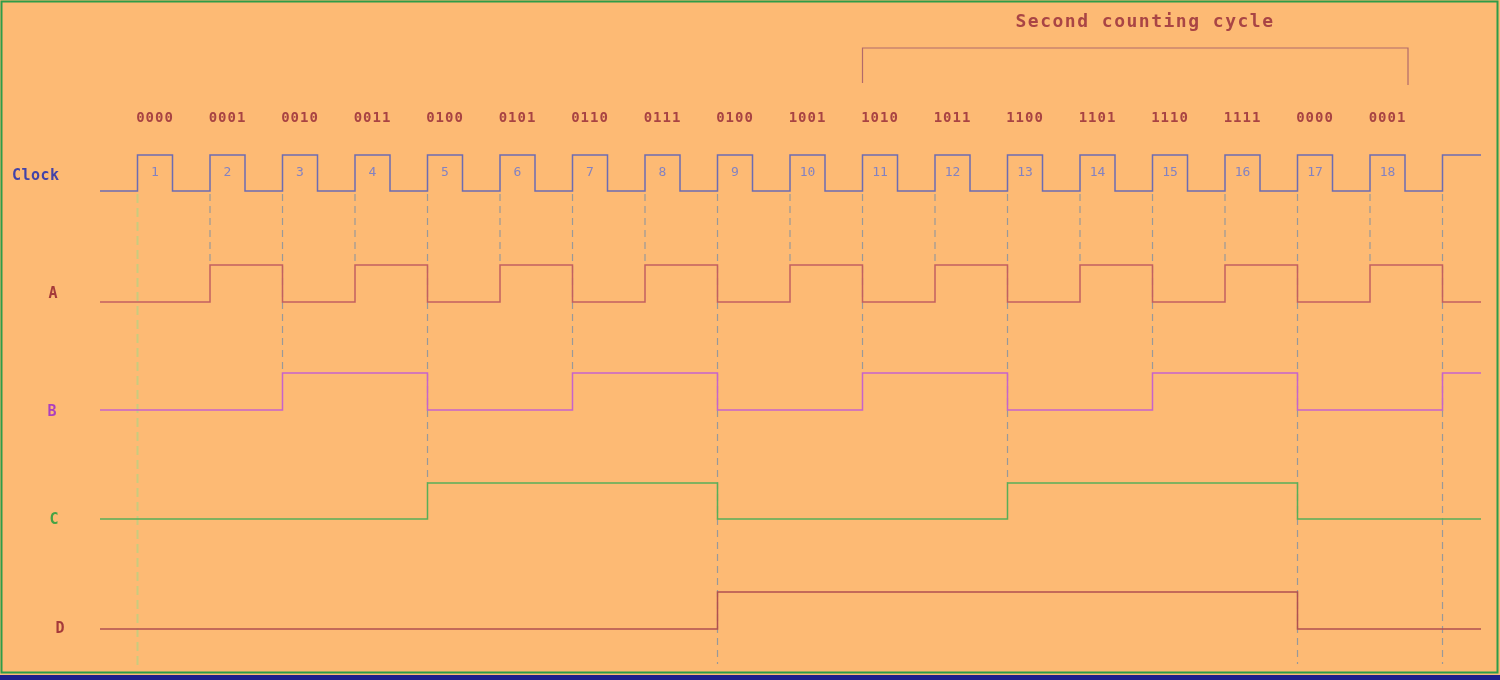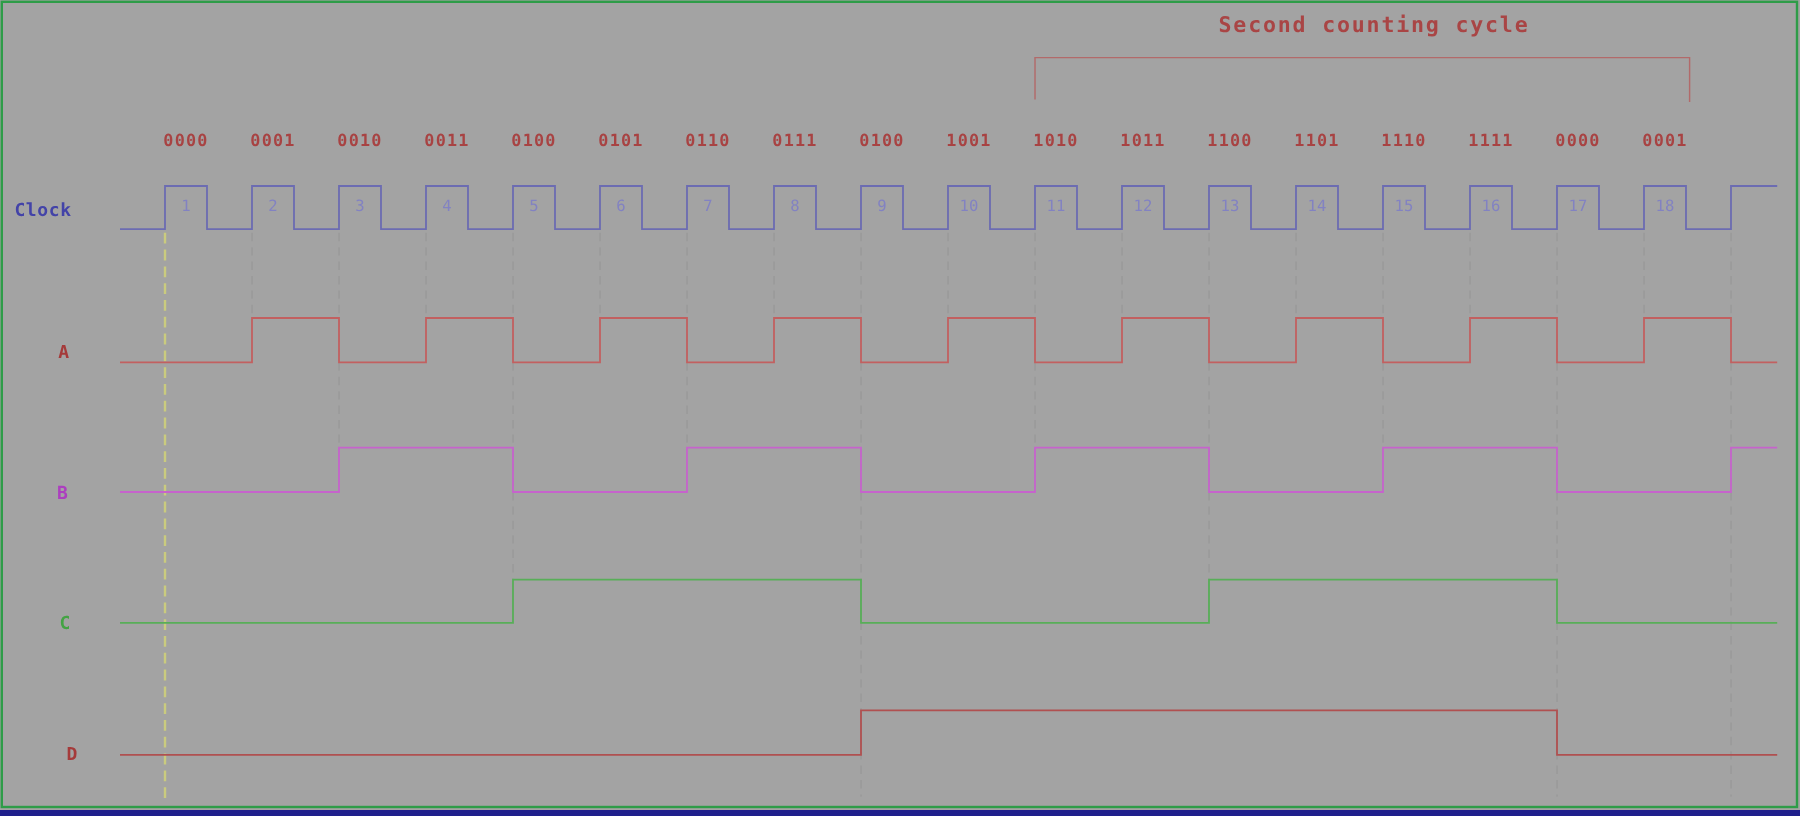--- a/index.html
+++ b/index.html
@@ -1,16 +1,16 @@
 <!DOCTYPE html>
 <html><head>
 <meta charset="utf-8">
 <style>
   html,body{margin:0;padding:0;background:#ffffff;}
-  #stage{position:relative;width:1500px;height:680px;background:#a3a3a3;overflow:hidden;}
+  #stage{position:relative;width:1500px;height:680px;background:#fdba74;overflow:hidden;}
   svg{display:block;font-family:"DejaVu Sans Mono",monospace;}
   text{font-family:"DejaVu Sans Mono",monospace;}
 </style>
 </head>
 <body>
 
 <div id="stage">
   <svg id="svg" width="1500" height="680" viewBox="0 0 1500 680">
 
     <rect id="bottom-bar" x="0" y="675" width="1500" height="5" fill="#1F1F8C"></rect>

